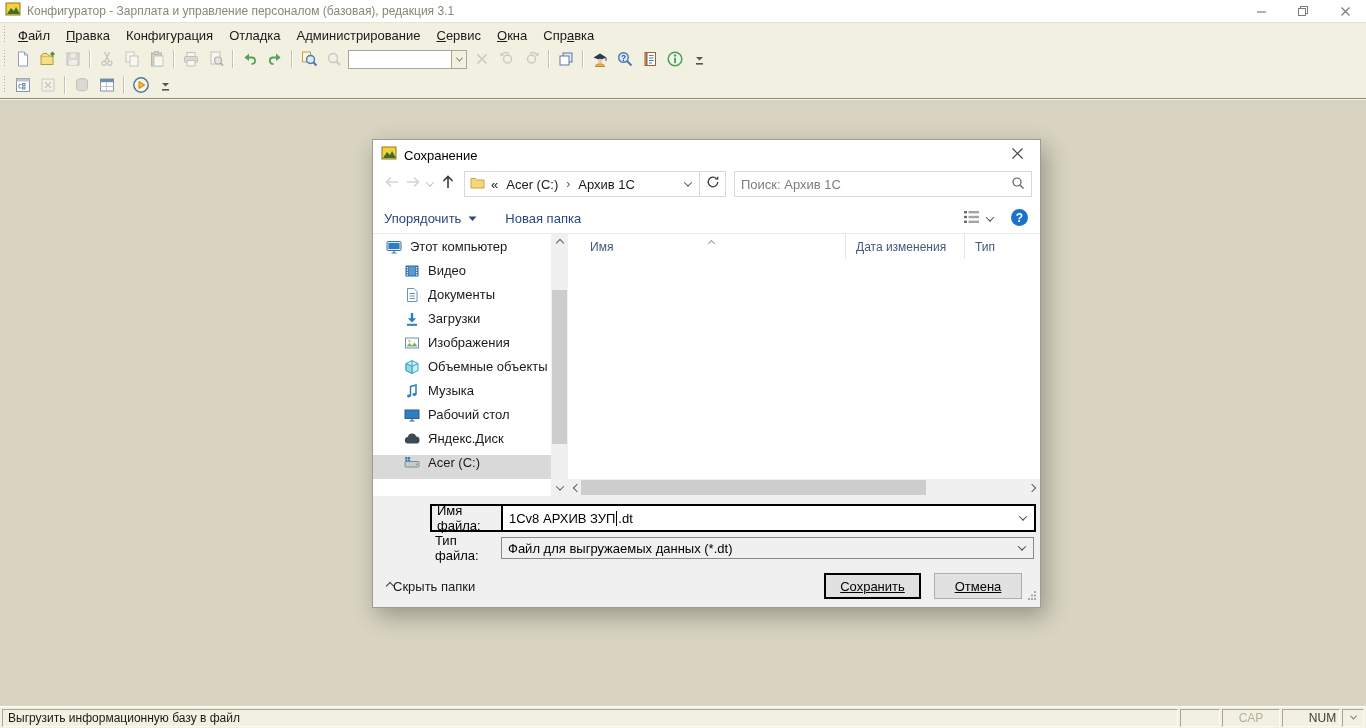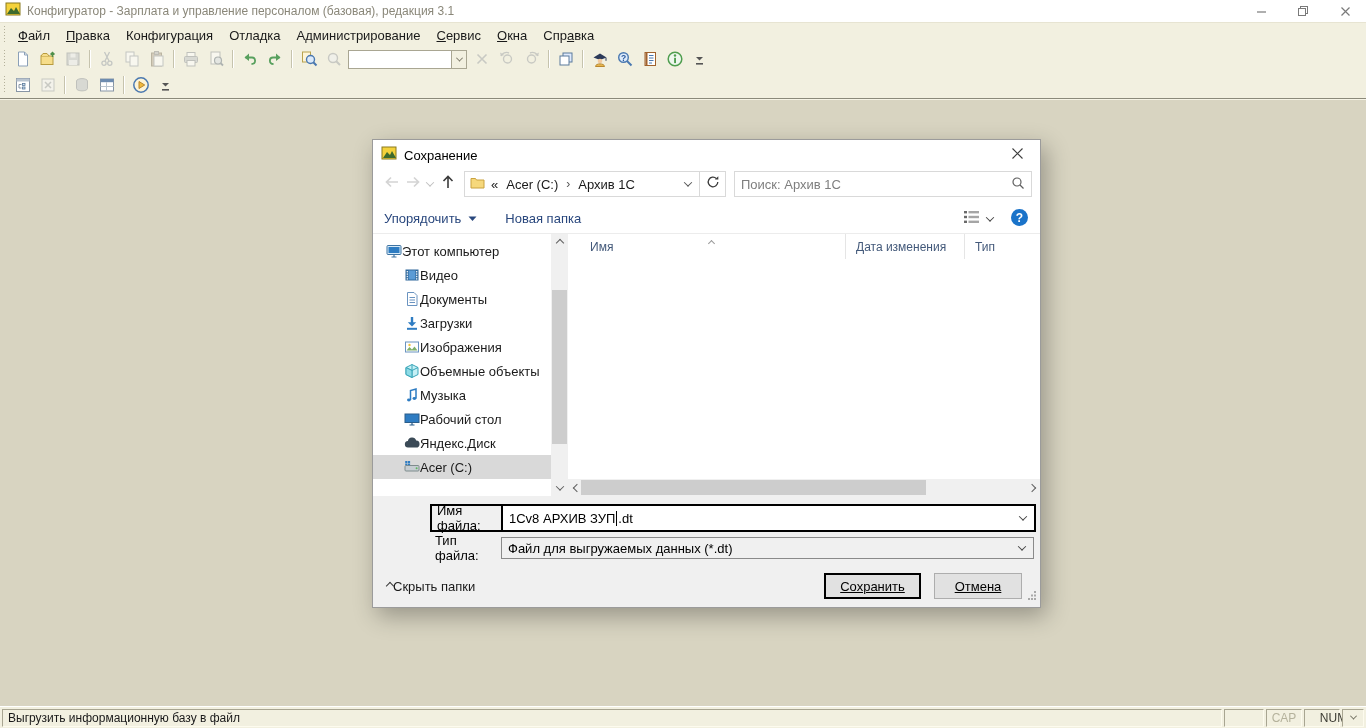--- a/index.html
+++ b/index.html
@@ -29,21 +29,21 @@
   .tcombo .box { width:104px; height:19px; background:#ffffff; border:1px solid #a9a692; }
   .tcombo .dd { width:15px; height:19px; border:1px solid #a9a692; border-left:none; display:flex; align-items:center; justify-content:center; color:#7c7968; }
   .appedge { height:2px; background:#8b897a; border-bottom:1px solid #f6f4e6; flex:0 0 auto; }
 
   .mdi { flex:1 1 auto; background:#d8d4c1; position:relative; }
 
   .statusbar { height:22px; background:#f2f0e0; display:flex; align-items:center; padding:1px 2px; gap:2px; border-top:1px solid #ffffff; flex:0 0 auto; }
   .spanel { height:18px; border:1px solid; border-color:#a8a591 #fdfbee #fdfbee #a8a591; display:flex; align-items:center; font-size:12px; padding:0 5px; color:#1a1a1a; background:#f2f0e0; }
   .spanel.msg { flex:1 1 auto; }
   .spanel.small { width:40px; }
-  .spanel.ind { width:36px; justify-content:center; color:#b5b29c; }
+  .spanel.ind { width:58px; justify-content:center; color:#b5b29c; }
   .spanel.ind.active { color:#3c3b33;padding-left:28px; }
   .spanel.dd { width:22px; justify-content:center; color:#6f6d5e; }
 
   .cv { display:inline-block; width:6px; height:6px; border-right:1.6px solid currentColor; border-bottom:1.6px solid currentColor; }
   .cv.down { transform:rotate(45deg) translate(-1px,-1px); }
   .cv.up { transform:rotate(225deg); }
   .cv.left { transform:rotate(135deg); }
   .cv.right { transform:rotate(-45deg); }
 
   
@@ -64,21 +64,21 @@
   .refreshbtn { width:26px; border-left:1px solid #d9d9d9; display:flex; align-items:center; justify-content:center; }
   .searchbox { margin-left:8px; flex:1 1 auto; height:26px; border:1px solid #d9d9d9; display:flex; align-items:center; padding:0 6px; font-size:13px; color:#7e7e7e; }
   .searchbox .ph { flex:1 1 auto; white-space:nowrap; overflow:hidden; }
 
   .dlg-cmd { height:30px; display:flex; align-items:center; padding:0 11px; font-size:13px; color:#29477d; border-bottom:1px solid #ececec; flex:0 0 auto; }
   .cmditem { display:flex; align-items:center; gap:7px; margin-right:28px; }
   .dlg-cmd .right { margin-left:auto; display:flex; align-items:center; gap:7px; }
 
   .dlg-body { display:flex; flex:0 0 auto; height:262px; }
   .sidebar { width:178px; padding-top:5px; overflow:hidden; }
-  .side-item { height:24px; display:flex; align-items:center; gap:0; font-size:13px; color:#1a1a1a; padding-left:31px; white-space:nowrap; }
+  .side-item { height:24px; display:flex; align-items:flex-start; gap:8px; font-size:13px; color:#1a1a1a; padding-left:31px; white-space:nowrap; }
   .side-item.top { padding-left:13px; }
   .side-item.selected { background:#d9d9d9; }
   .side-item svg { flex:0 0 auto; }
 
   .vscroll { width:17px; background:#f0f0f0; position:relative; flex:0 0 auto; }
   .vscroll .arr { position:absolute; left:0; width:17px; height:17px; display:flex; align-items:center; justify-content:center; color:#5f5f5f; }
   .vscroll .arr.top { top:0; } .vscroll .arr.bot { bottom:0; }
   .vscroll .thumb { position:absolute; left:1px; width:15px; top:56px; height:154px; background:#cdcdcd; }
 
   .listarea { flex:1 1 auto; position:relative; display:flex; flex-direction:column; background:#fff; }

